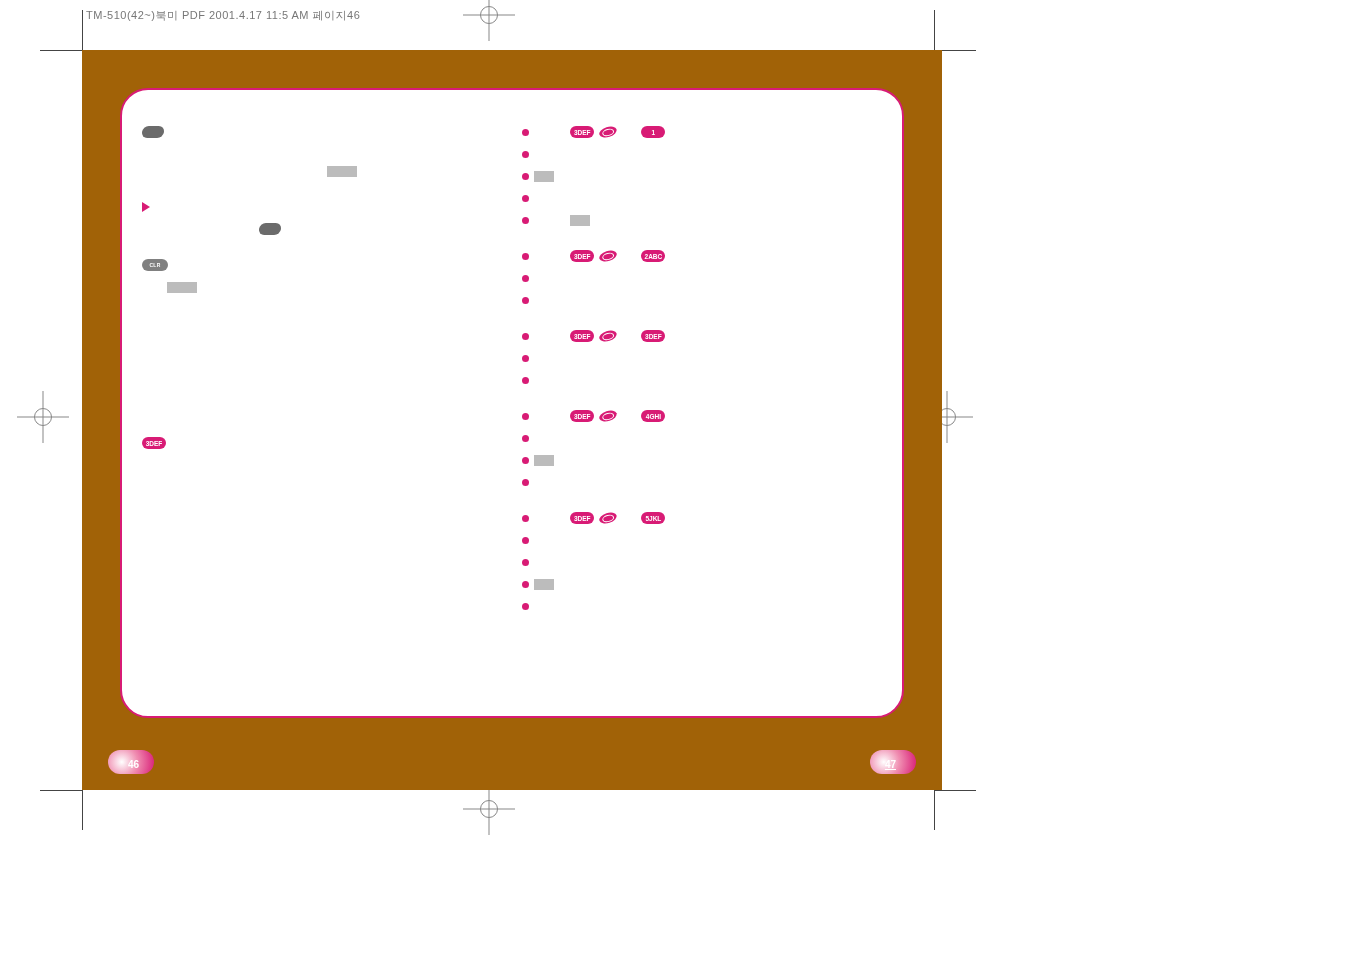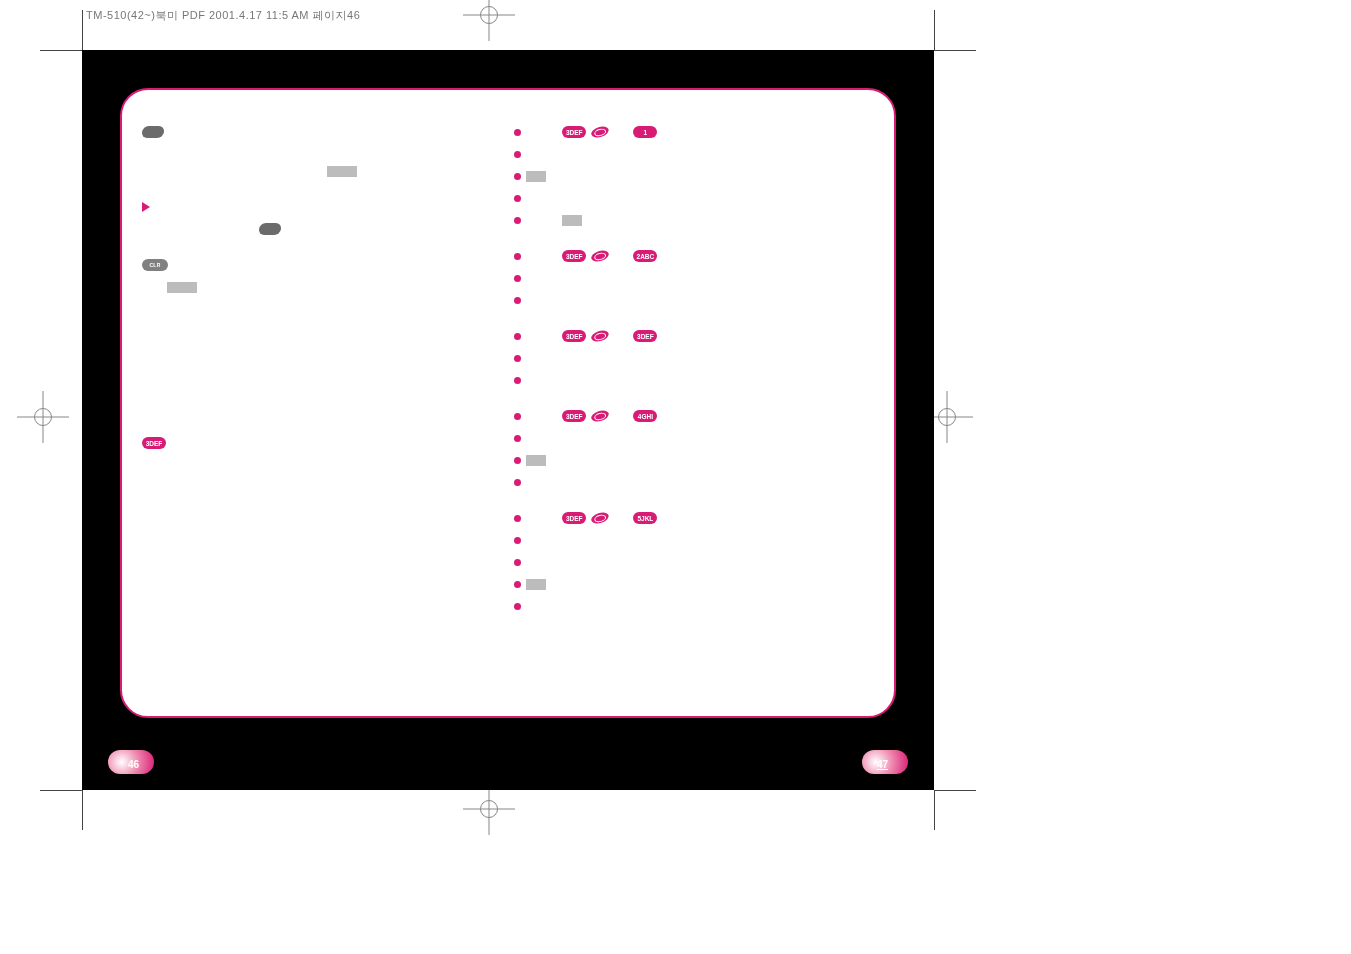--- a/index.html
+++ b/index.html
@@ -44,21 +44,22 @@
   .tick { position: absolute; background: #444; }
   .tick.h { height: 1px; }
   .tick.v { width: 1px; }
 
   .pink-frame {
     position: absolute;
     left: 82px;
     top: 50px;
     width: 852px;
     height: 740px;
-    background: #000000;
+    background: #a16207;
+    padding-left: 8px;
   }
   .white-card {
     position: absolute;
     left: 38px;
     top: 38px;
     right: 38px;
     bottom: 72px;
     background: #ffffff;
     border: 2px solid #d81b75;
     border-radius: 28px;

